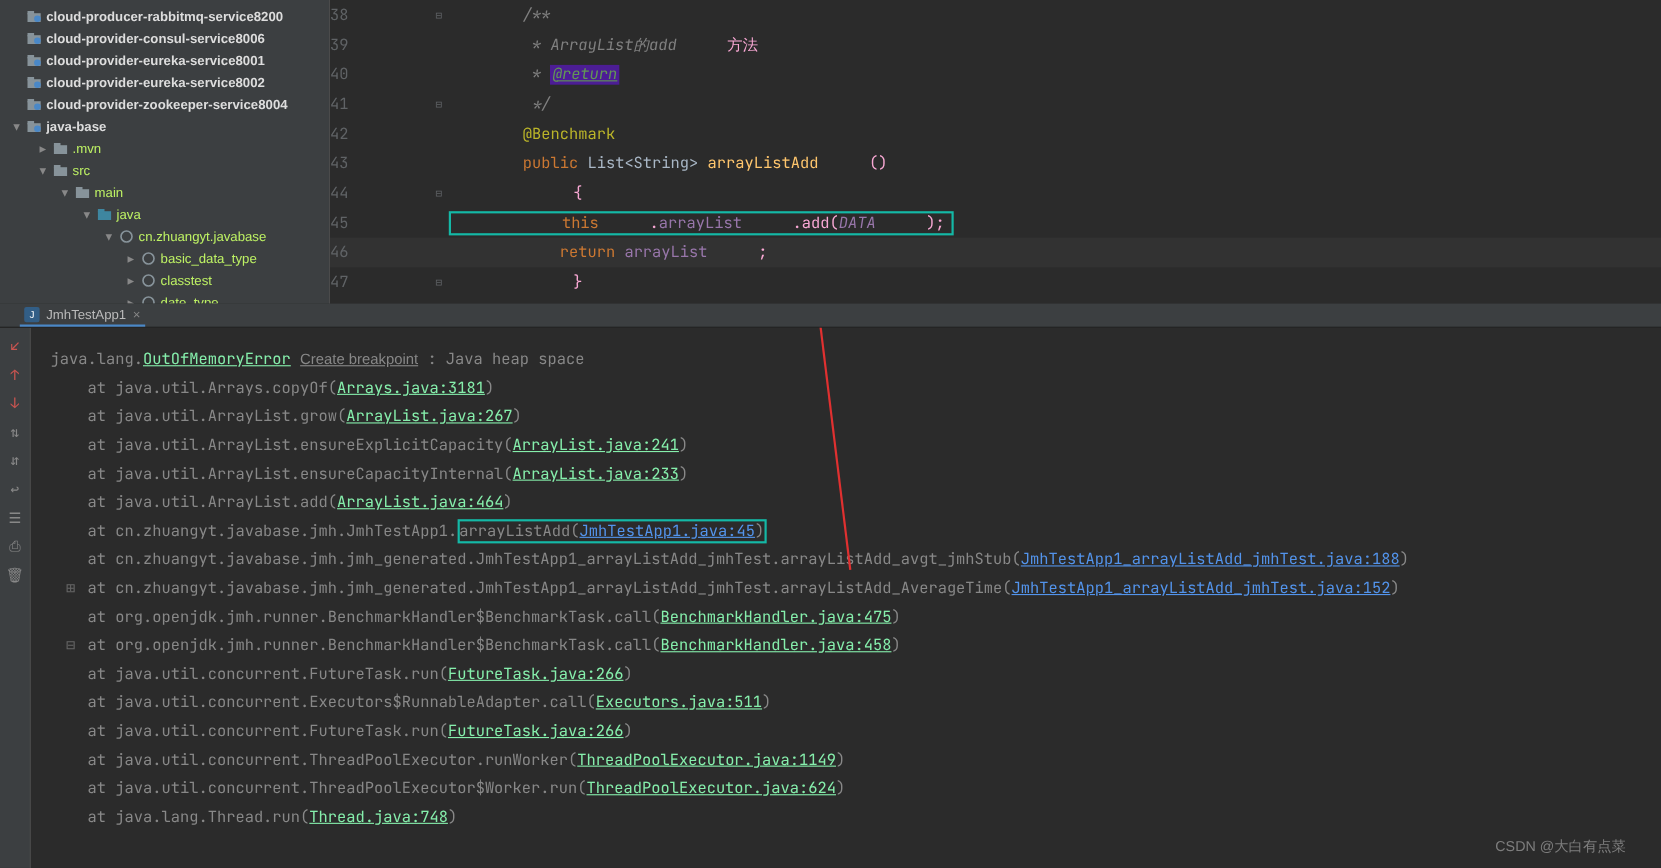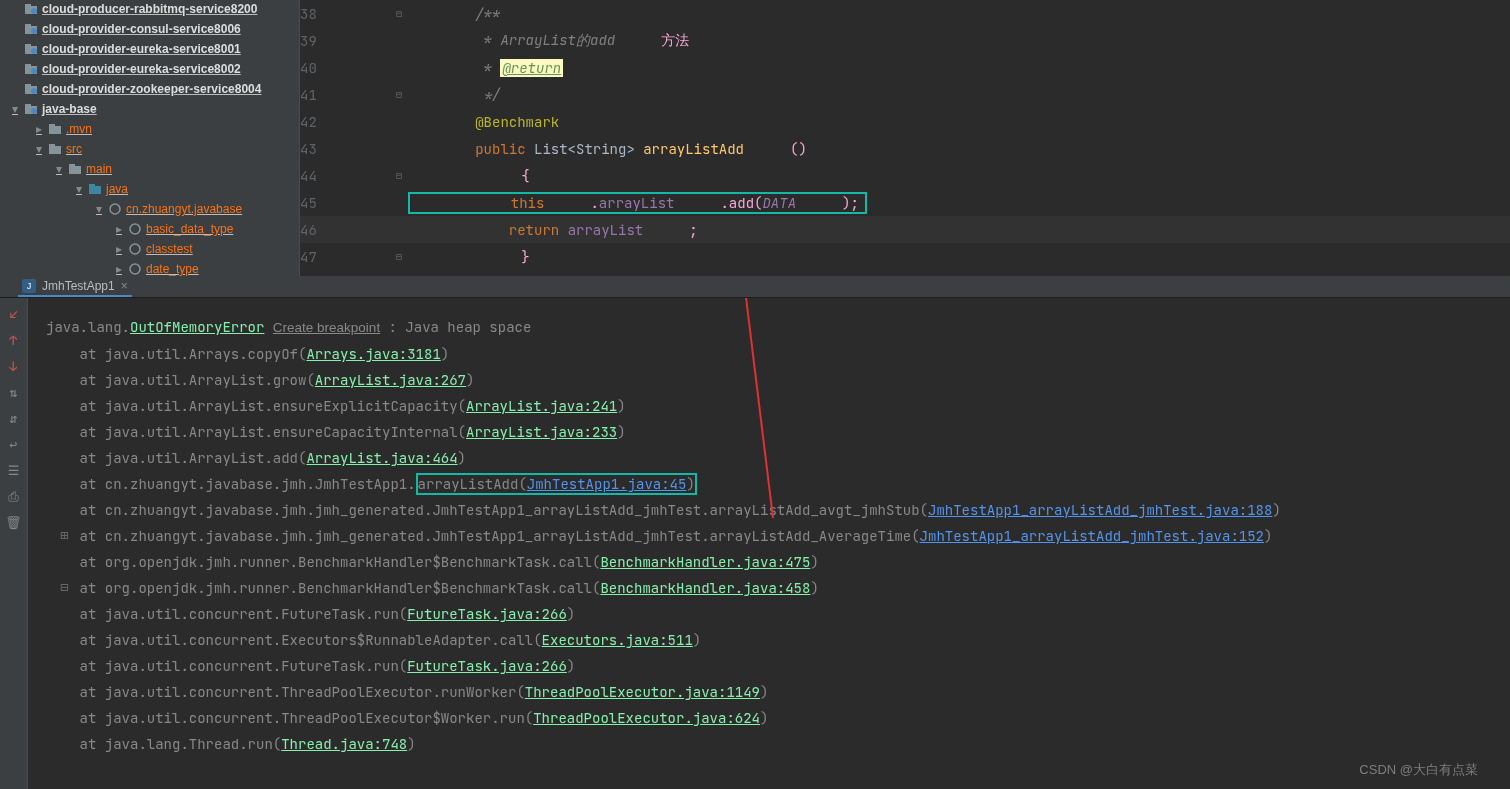--- a/index.html
+++ b/index.html
@@ -17,34 +17,33 @@
   .top-area { display: flex; height: 276px; }
   .sidebar {
     width: 300px;
     background: #3c3f41;
     border-right: 1px solid #4b4b4b;
     overflow: hidden;
     padding-top: 2px;
   }
   .tree-item {
     display: flex;
-    align-items: flex-start;
+    align-items: flex-end;
     height: 20px;
     padding-left: var(--indent, 10px);
     gap: 4px;
     white-space: nowrap;
     font-family: "Segoe UI", sans-serif;
     font-size: 12px;
-    text-decoration: underline;
   }
   .tree-item .chev {
     width: 10px; color: #888; display:inline-block; text-align:center;
   }
   .tree-item .icon { width: 14px; height: 14px; display:inline-flex; align-items:center; justify-content:center; }
-  .tree-item .label { color: #f97316; }
+  .tree-item .label { color: #bef264; }
   .tree-item.bold .label { font-weight: bold; color: #ddd; }
   .editor {
     flex: 1;
     background: #2b2b2b;
     display: flex;
     flex-direction: column;
   }
   .gutter-line {
     display: flex;
     align-items: center;
@@ -71,21 +70,21 @@
     white-space: pre;
   }
   .c-comment { color: #808080; font-style: italic; }
   .c-key { color: #cc7832; }
   .c-type { color: #a9b7c6; }
   .c-ann { color: #bbb529; }
   .c-field { color: #9876aa; }
   .c-static { color: #9876aa; font-style: italic; }
   .c-method { color: #ffc66d; }
   .c-plain { color: #f9a8d4; margin-left: 46px; }
-  .tag-return { background: #fef9c3; color:#629755; text-decoration: underline; font-style:italic; padding:0 2px;}
+  .tag-return { background: #4c1d95; color:#629755; text-decoration: underline; font-style:italic; padding:0 2px;}
   .hl-line { background: #323232; }
   .red-box { border: 2px solid #14b8a6; }
   .tab-bar {
     height: 22px;
     background: #3c3f41;
     border-bottom: 1px solid #1e1e1e;
     display: flex;
     align-items: center;
     padding-left: 18px;
     gap: 6px;

